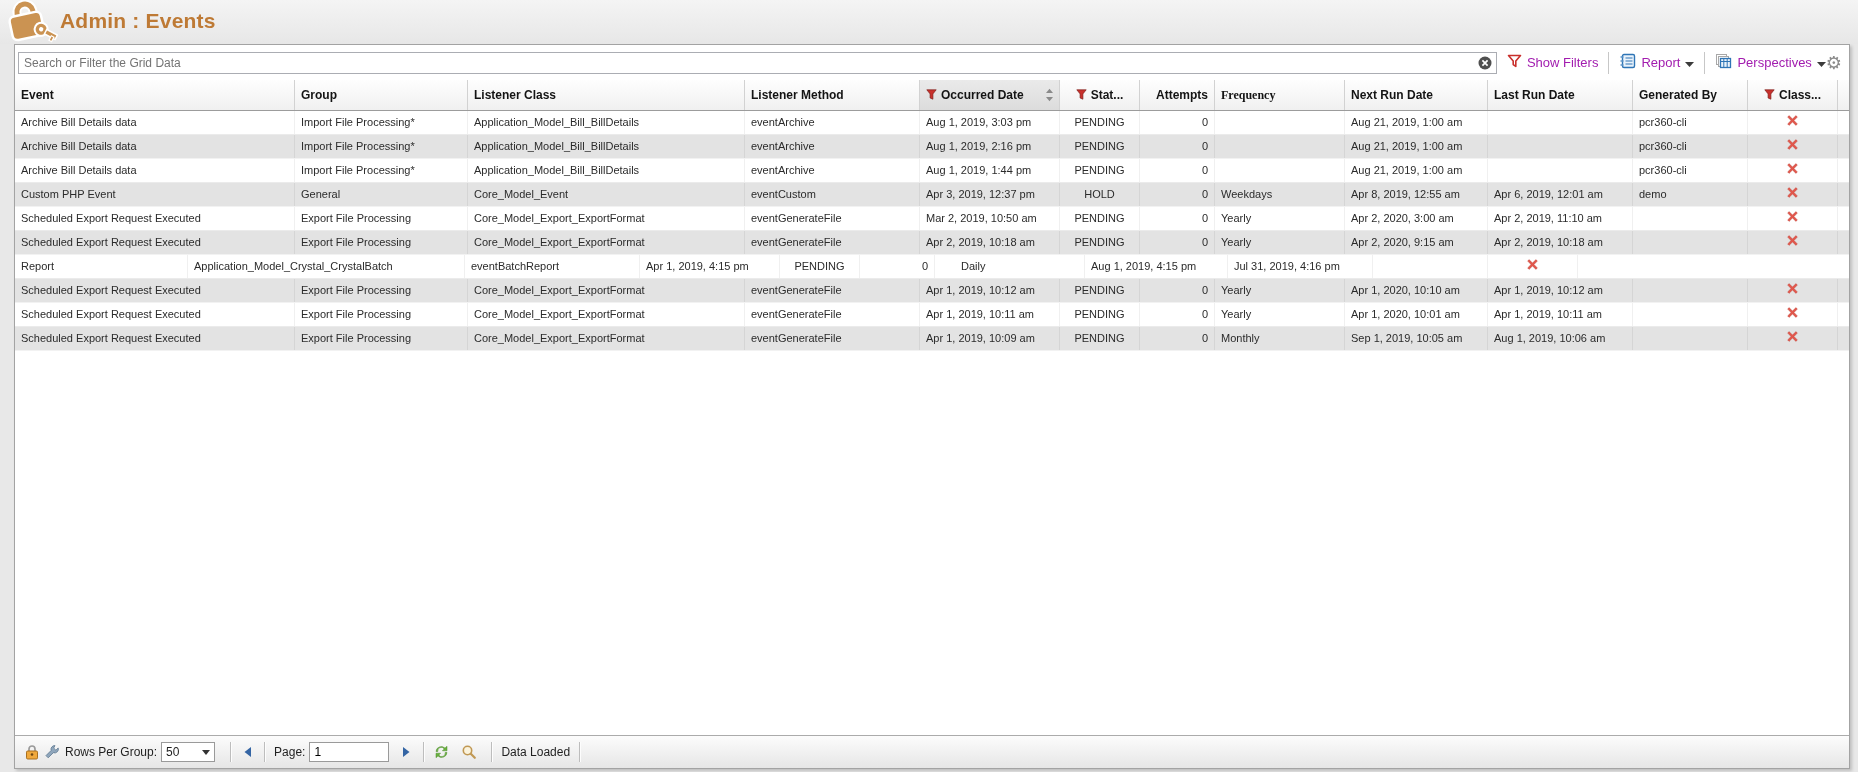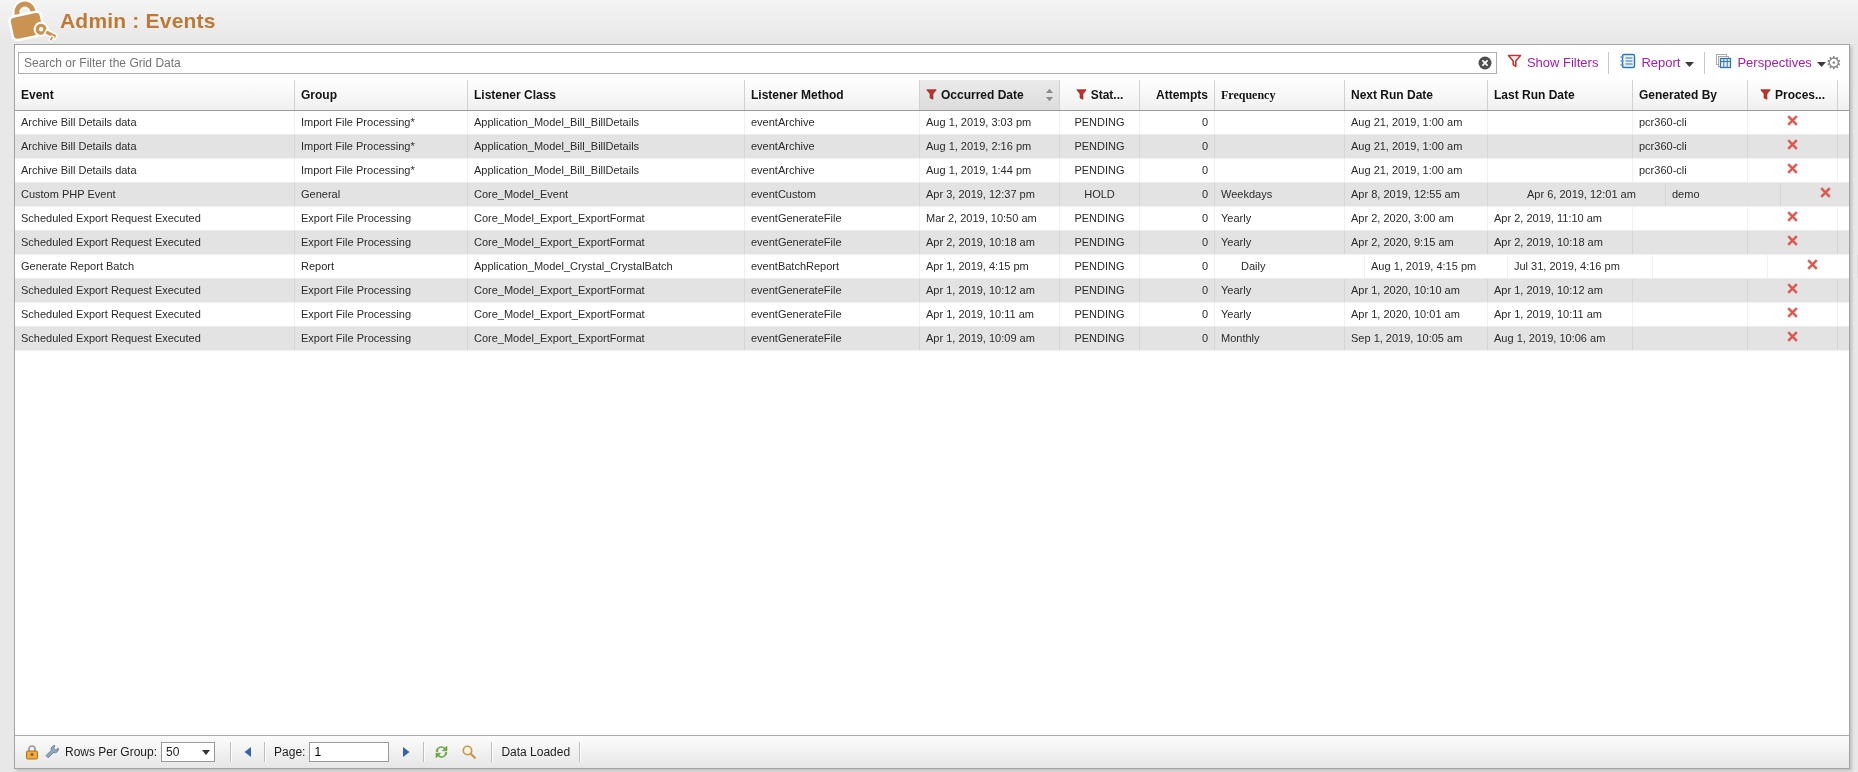--- a/index.html
+++ b/index.html
@@ -167,21 +167,21 @@
       <div class="hcell" style="width: 80px; text-align: center;"><span class="fico"><svg width="11" height="11" viewBox="0 0 11 11">
             <path d="M.8.8h9.4L6.9 4.9v5.3L4.1 9V4.9z" fill="#C9302C" stroke="#7E1F1B" stroke-width=".7" stroke-linejoin="round"></path>
           </svg></span><span>Stat...</span></div>
       <div class="hcell" style="width: 75px; text-align: right;"><span>Attempts</span></div>
       <div class="hcell" style="width: 130px; font-family: Liberation Serif, serif;"><span>Frequency</span></div>
       <div class="hcell" style="width: 143px;"><span>Next Run Date</span></div>
       <div class="hcell" style="width: 145px;"><span>Last Run Date</span></div>
       <div class="hcell" style="width: 115px;"><span>Generated By</span></div>
       <div class="hcell" style="width: 90px; text-align: center;"><span class="fico"><svg width="11" height="11" viewBox="0 0 11 11">
             <path d="M.8.8h9.4L6.9 4.9v5.3L4.1 9V4.9z" fill="#C9302C" stroke="#7E1F1B" stroke-width=".7" stroke-linejoin="round"></path>
-          </svg></span><span>Proces...</span></div>
+          </svg></span><span>Class...</span></div>
       <div class="hcell gutter"></div>
     </div>
 
   <div class="grid-body">
       <div class="grow">
         <div class="gcell" style="width: 280px;">Archive Bill Details data</div>
         <div class="gcell" style="width: 173px;">Import File Processing*</div>
         <div class="gcell" style="width: 277px;">Application_Model_Bill_BillDetails</div>
         <div class="gcell" style="width: 175px;">eventArchive</div>
         <div class="gcell" style="width: 140px;">Aug 1, 2019, 3:03 pm</div>
@@ -233,21 +233,21 @@
       <div class="grow alt">
         <div class="gcell" style="width: 280px;">Custom PHP Event</div>
         <div class="gcell" style="width: 173px;">General</div>
         <div class="gcell" style="width: 277px;">Core_Model_Event</div>
         <div class="gcell" style="width: 175px;">eventCustom</div>
         <div class="gcell" style="width: 140px;">Apr 3, 2019, 12:37 pm</div>
         <div class="gcell" style="width: 80px; text-align: center;">HOLD</div>
         <div class="gcell" style="width: 75px; text-align: right;">0</div>
         <div class="gcell" style="width: 130px;">Weekdays</div>
         <div class="gcell" style="width: 143px;">Apr 8, 2019, 12:55 am</div>
-        <div class="gcell" style="width: 145px; margin-left: 33px;">Apr 6, 2019, 12:01 am</div>
+        <div class="gcell" style="width: 145px;">Apr 6, 2019, 12:01 am</div>
         <div class="gcell" style="width: 115px;">demo</div>
         <div class="gcell" style="width: 90px; text-align: center; padding-top: 3px;"><span class="xico"><svg width="13" height="13" viewBox="0 0 13 13">
               <path d="M1.6 3.1L3.1 1.6 6.5 5l3.4-3.4 1.5 1.5L8 6.5l3.4 3.4-1.5 1.5L6.5 8 3.1 11.4 1.6 9.9 5 6.5z" fill="#E2574C" stroke="#B9463C" stroke-width=".4"></path>
             </svg></span></div>
         <div class="gcell gutter"></div>
       </div>
       <div class="grow">
         <div class="gcell" style="width: 280px;">Scheduled Export Request Executed</div>
         <div class="gcell" style="width: 173px;">Export File Processing</div>
         <div class="gcell" style="width: 277px;">Core_Model_Export_ExportFormat</div>
@@ -275,21 +275,20 @@
         <div class="gcell" style="width: 130px;">Yearly</div>
         <div class="gcell" style="width: 143px;">Apr 2, 2020, 9:15 am</div>
         <div class="gcell" style="width: 145px;">Apr 2, 2019, 10:18 am</div>
         <div class="gcell" style="width: 115px;"></div>
         <div class="gcell" style="width: 90px; text-align: center; padding-top: 3px;"><span class="xico"><svg width="13" height="13" viewBox="0 0 13 13">
               <path d="M1.6 3.1L3.1 1.6 6.5 5l3.4-3.4 1.5 1.5L8 6.5l3.4 3.4-1.5 1.5L6.5 8 3.1 11.4 1.6 9.9 5 6.5z" fill="#E2574C" stroke="#B9463C" stroke-width=".4"></path>
             </svg></span></div>
         <div class="gcell gutter"></div>
       </div>
       <div class="grow">
-        <div class="gcell" style="width: 280px;">Generate Report Batch</div>
         <div class="gcell" style="width: 173px;">Report</div>
         <div class="gcell" style="width: 277px;">Application_Model_Crystal_CrystalBatch</div>
         <div class="gcell" style="width: 175px;">eventBatchReport</div>
         <div class="gcell" style="width: 140px;">Apr 1, 2019, 4:15 pm</div>
         <div class="gcell" style="width: 80px; text-align: center;">PENDING</div>
         <div class="gcell" style="width: 75px; text-align: right;">0</div>
         <div class="gcell" style="width: 130px; margin-left: 20px;">Daily</div>
         <div class="gcell" style="width: 143px;">Aug 1, 2019, 4:15 pm</div>
         <div class="gcell" style="width: 145px;">Jul 31, 2019, 4:16 pm</div>
         <div class="gcell" style="width: 115px;"></div>

